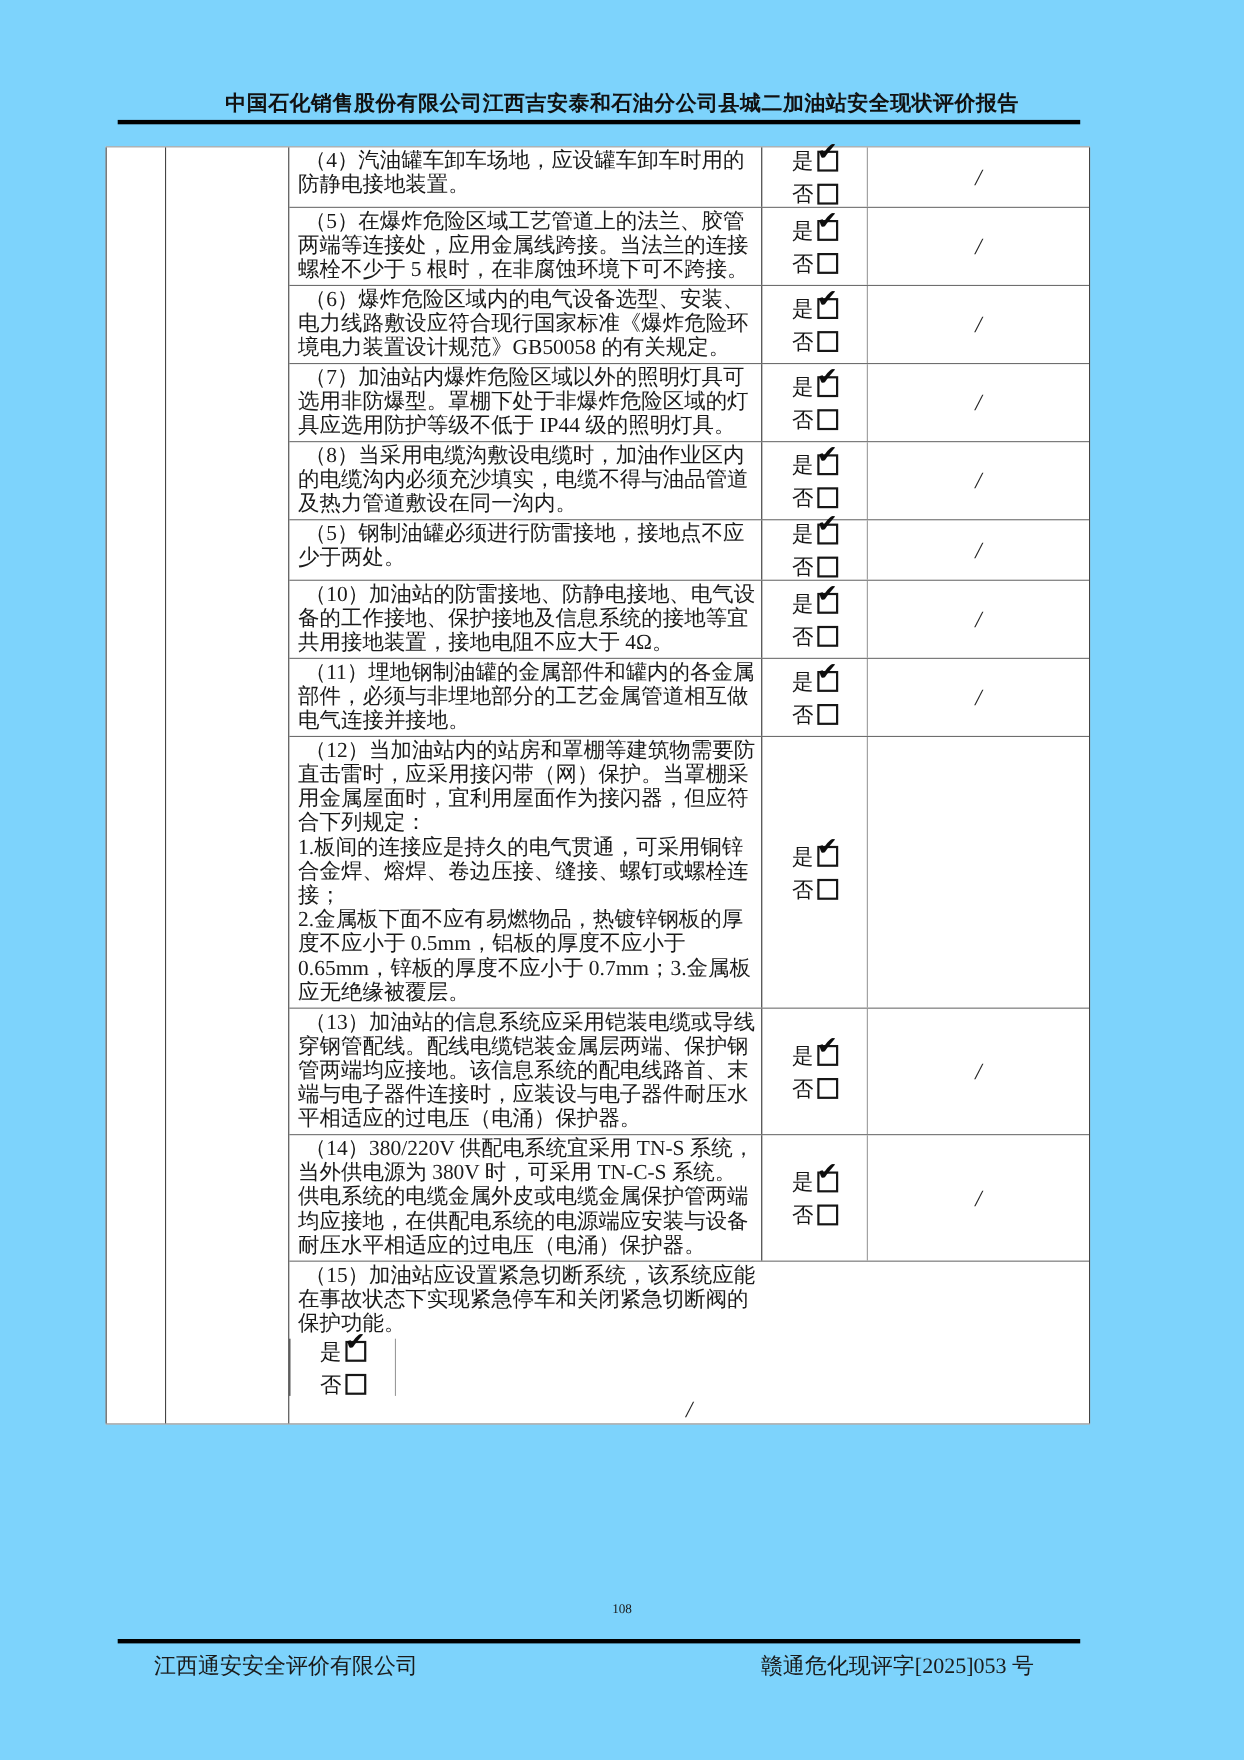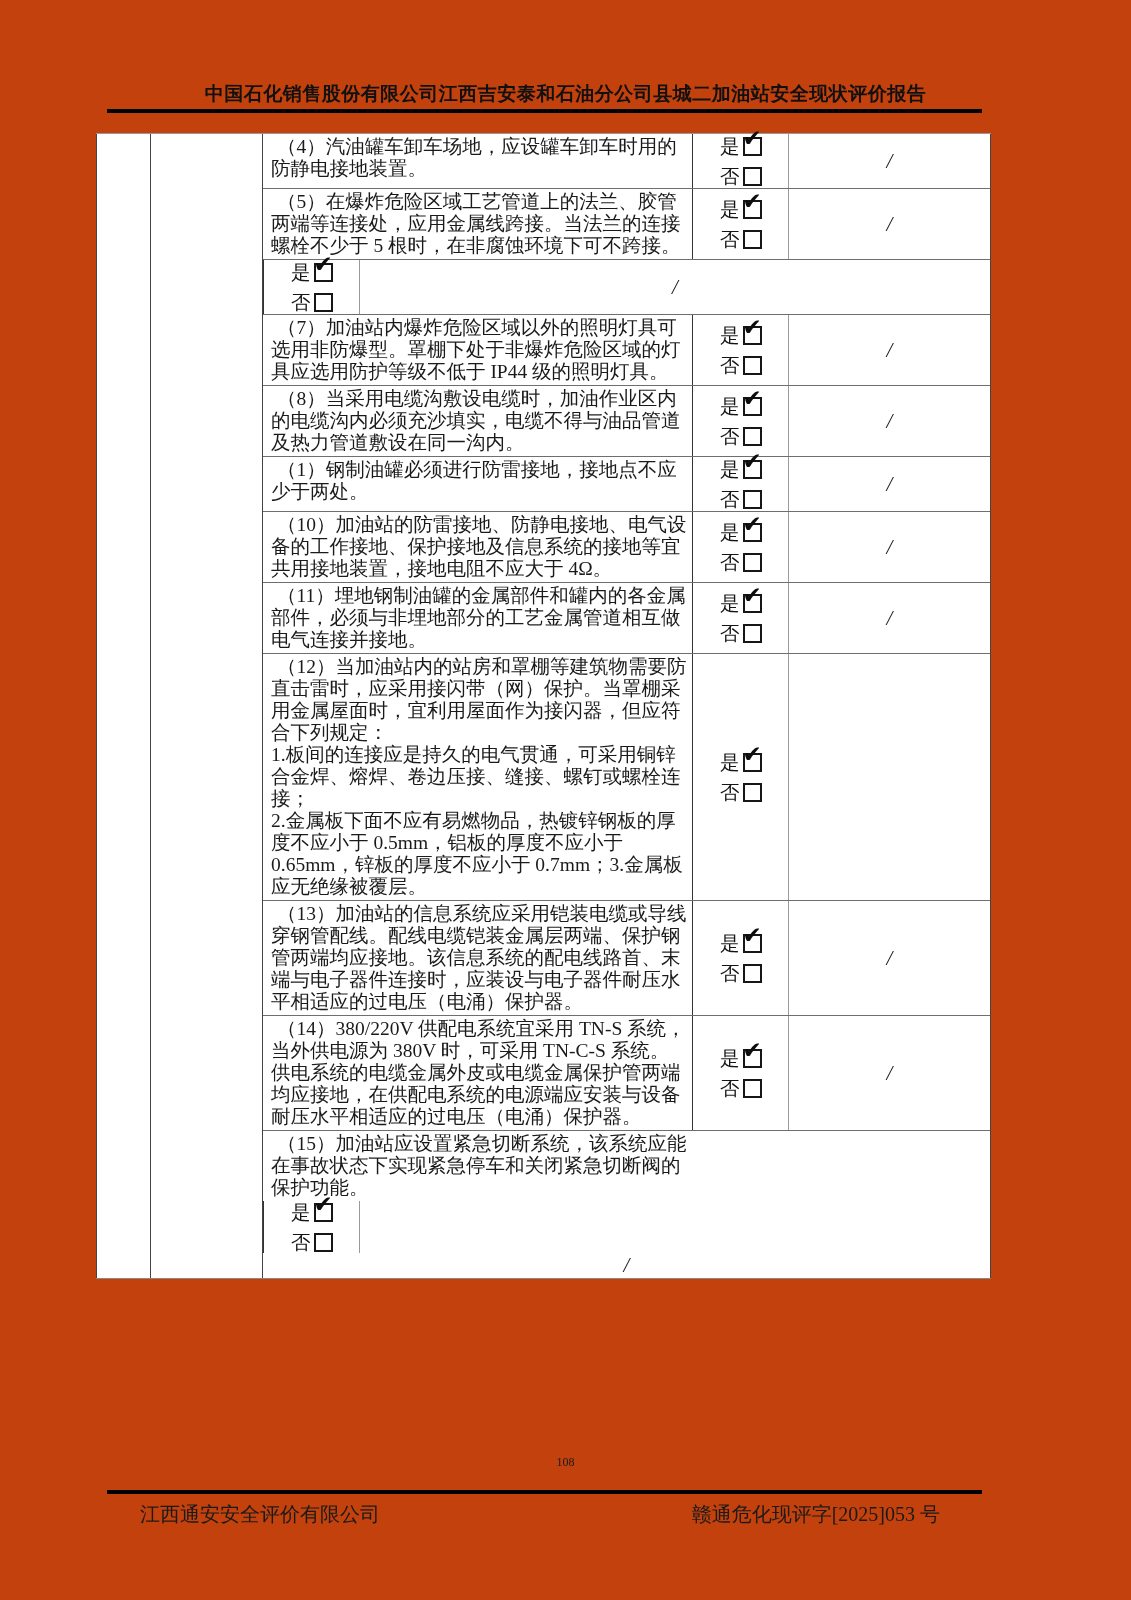--- a/index.html
+++ b/index.html
@@ -2,21 +2,21 @@
 <html><head>
 <meta charset="utf-8">
 <style>
   html,body{margin:0;padding:0;}
   body{
     width:1131px;height:1600px;
     background:#ffffff;
     font-family:"Liberation Serif","DejaVu Serif",serif;
     color:#1a1a1a;
   }
-  .page{position:relative;width:1131px;height:1600px;background:#c2410c;overflow:hidden;}
+  .page{position:relative;width:1131px;height:1600px;background:#7dd3fc;overflow:hidden;}
 
   
   .doc-title{
     position:absolute;top:81px;left:0;width:100%;
     text-align:center;font-size:19px;font-weight:600;letter-spacing:0.5px;color:#111;
   }
   .header-rule{
     position:absolute;top:109px;left:107px;width:875px;height:3.5px;background:#000;
   }
 
@@ -120,20 +120,21 @@
         <span class="cb-label">否</span>
         <span class="cb-box cb-no">
                 <span class="cb-mark"></span>
               </span>
       </div>
     </div>
     <div class="cell cell-remark">/</div>
   </div>
 
   <div class="t-row">
+    <div class="cell cell-text">（6）爆炸危险区域内的电气设备选型、安装、电力线路敷设应符合现行国家标准《爆炸危险环境电力装置设计规范》GB50058 的有关规定。</div>
     <div class="cell cell-check">
       <div class="cb-line">
         <span class="cb-label">是</span>
         <span class="cb-box cb-yes">
                 <span class="cb-mark">✔</span>
               </span>
       </div>
       <div class="cb-line">
         <span class="cb-label">否</span>
         <span class="cb-box cb-no">
@@ -176,21 +177,21 @@
         <span class="cb-label">否</span>
         <span class="cb-box cb-no">
                 <span class="cb-mark"></span>
               </span>
       </div>
     </div>
     <div class="cell cell-remark">/</div>
   </div>
 
   <div class="t-row">
-    <div class="cell cell-text">（1）钢制油罐必须进行防雷接地，接地点不应少于两处。</div>
+    <div class="cell cell-text">（5）钢制油罐必须进行防雷接地，接地点不应少于两处。</div>
     <div class="cell cell-check">
       <div class="cb-line">
         <span class="cb-label">是</span>
         <span class="cb-box cb-yes">
                 <span class="cb-mark">✔</span>
               </span>
       </div>
       <div class="cb-line">
         <span class="cb-label">否</span>
         <span class="cb-box cb-no">

